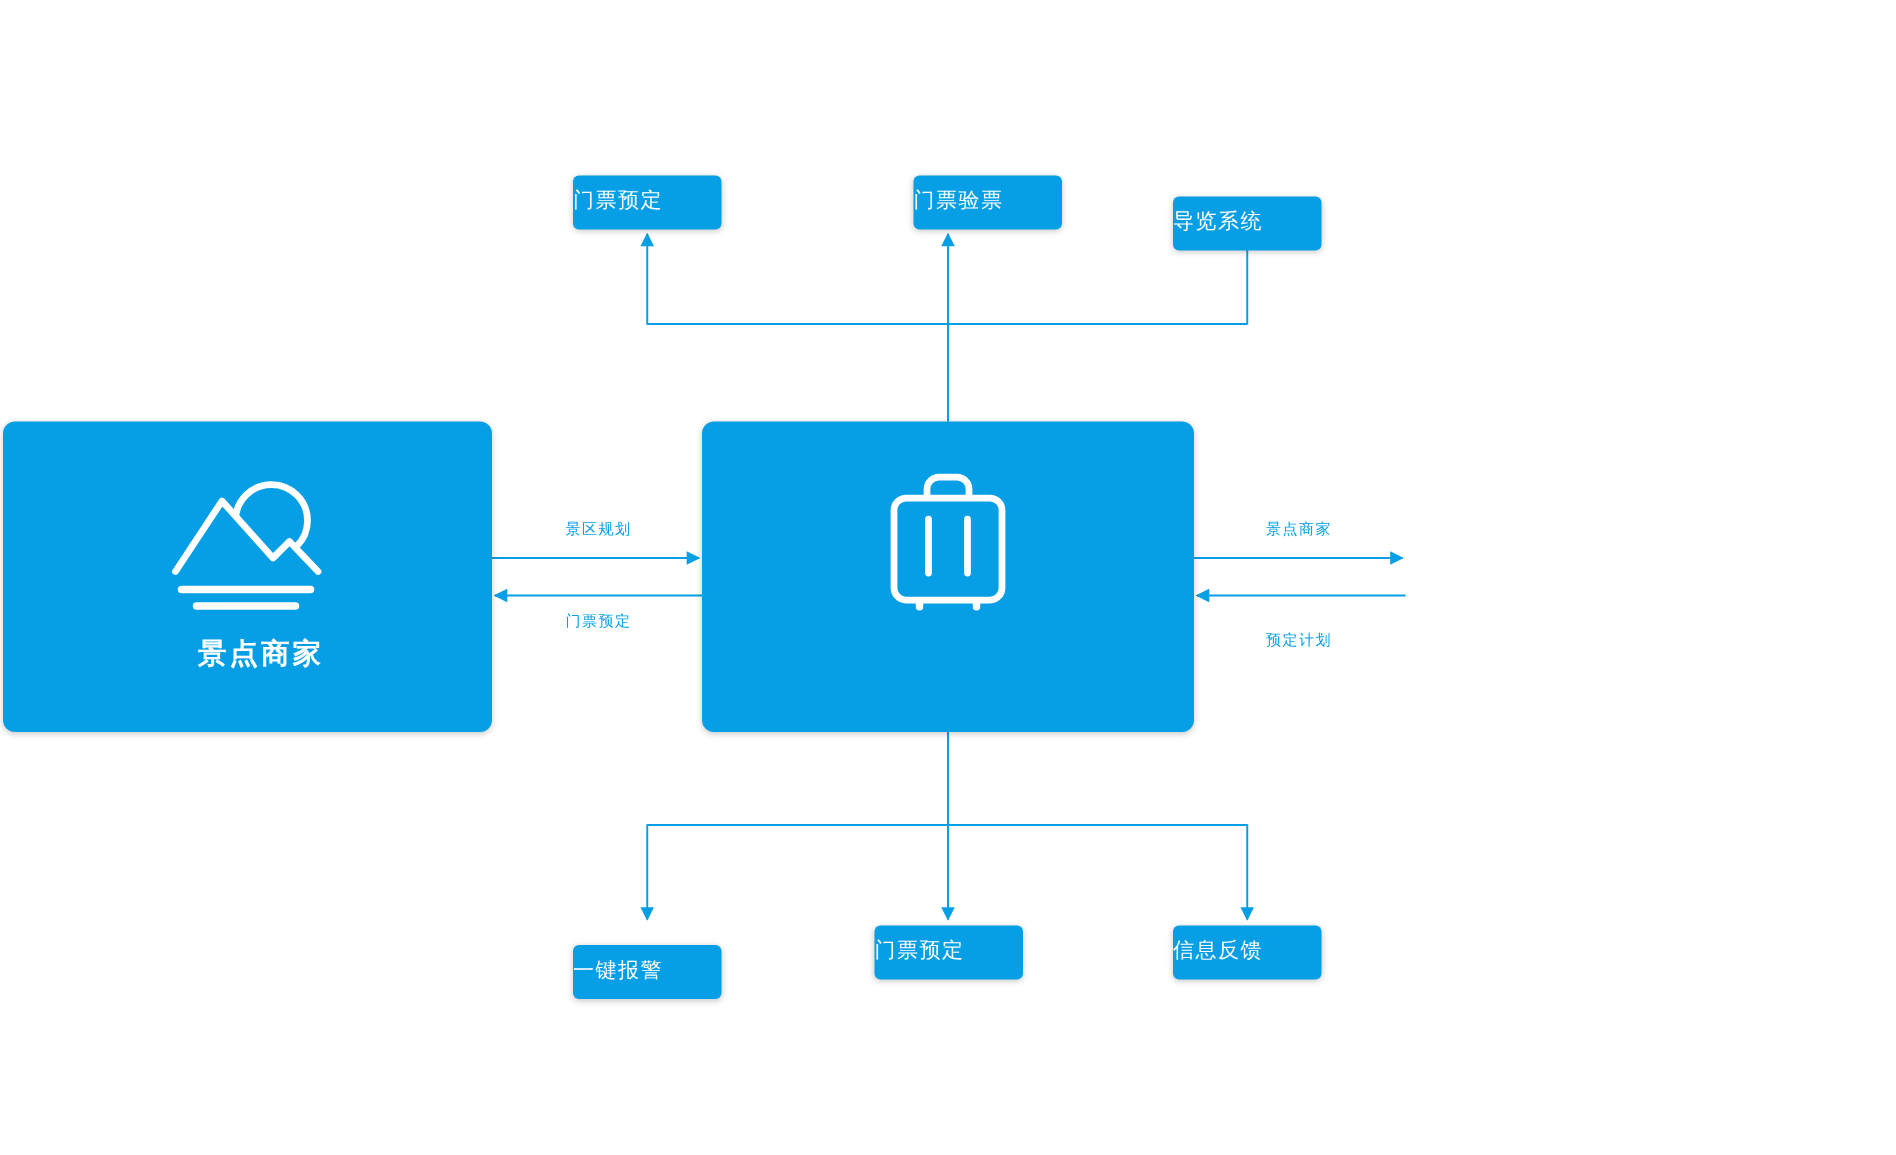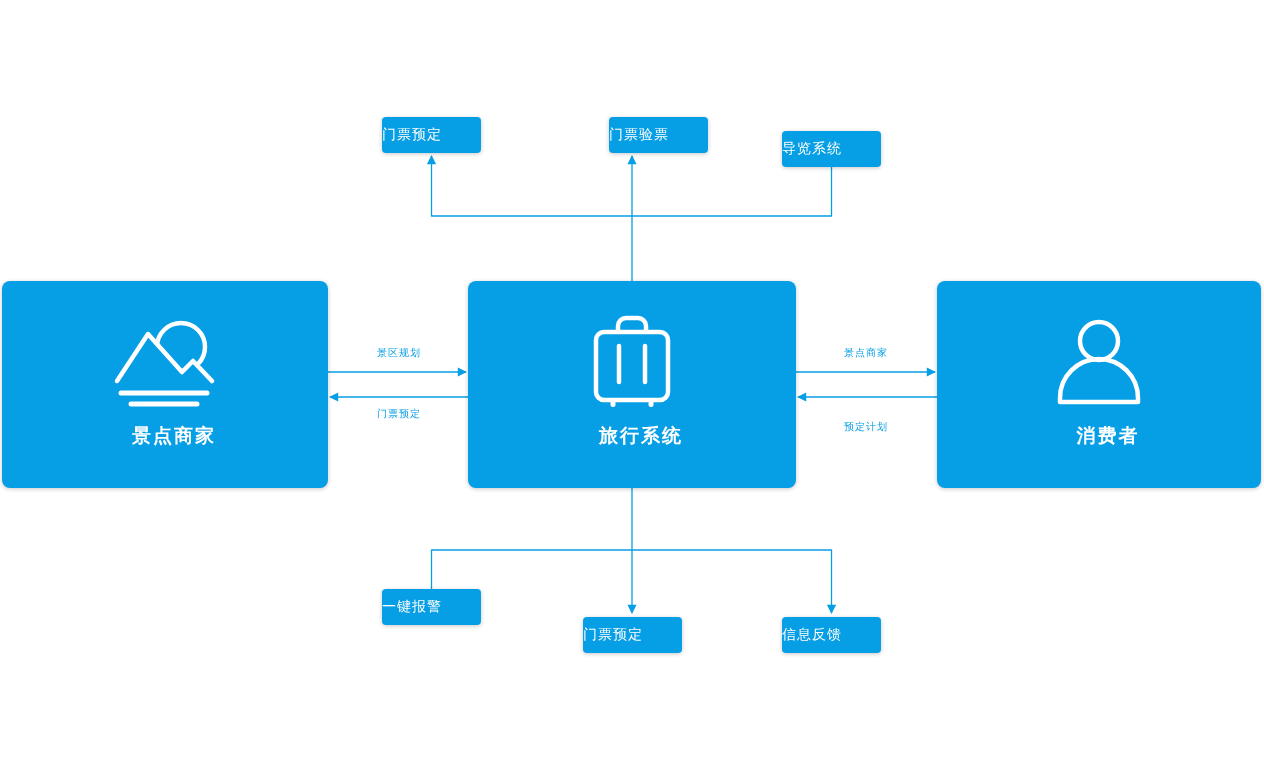--- a/index.html
+++ b/index.html
@@ -72,32 +72,24 @@
 
   <div class="node main" style="left:468px;top:281px;width:328px;height:207px">
     <svg class="icon" style="top:32px" width="78" height="94" viewBox="0 0 78 94">
       <path d="M25,19 V13 a8,8 0 0 1 8,-8 h12 a8,8 0 0 1 8,8 v6" fill="none" stroke-width="4.5"></path>
       <rect x="3" y="19" width="72" height="68" rx="8" fill="none" stroke-width="4.5"></rect>
       <line x1="26" y1="33" x2="26" y2="69" stroke-width="4.5" stroke-linecap="round"></line>
       <line x1="52" y1="33" x2="52" y2="69" stroke-width="4.5" stroke-linecap="round"></line>
       <line x1="20" y1="88" x2="20" y2="91.5" stroke-width="5" stroke-linecap="round"></line>
       <line x1="58" y1="88" x2="58" y2="91.5" stroke-width="5" stroke-linecap="round"></line>
     </svg>
-    <div class="nlabel">旅行系统</div>
   </div>
 
-  <div class="node main" style="left:937px;top:281px;width:324px;height:207px">
-    <svg class="icon" style="top:39px" width="84" height="84" viewBox="0 0 84 84">
-      <circle cx="42" cy="21" r="19" fill="none" stroke-width="4.5"></circle>
-      <path d="M3,82 L3,78 A39,39 0 0 1 81,78 L81,82 Z" fill="none" stroke-width="4.5" stroke-linejoin="round"></path>
-    </svg>
-    <div class="nlabel">消费者</div>
-  </div>
 
-  <div class="node small" style="left:382px;top:589px">
+  <div class="node small" style="left:382px;top:630px">
     <div class="slabel">一键报警</div>
   </div>
   <div class="node small" style="left:583px;top:617px">
     <div class="slabel">门票预定</div>
   </div>
   <div class="node small" style="left:782px;top:617px">
     <div class="slabel">信息反馈</div>
   </div>
 
   <div class="elabel" style="left:399px;top:346px">景区规划</div>

